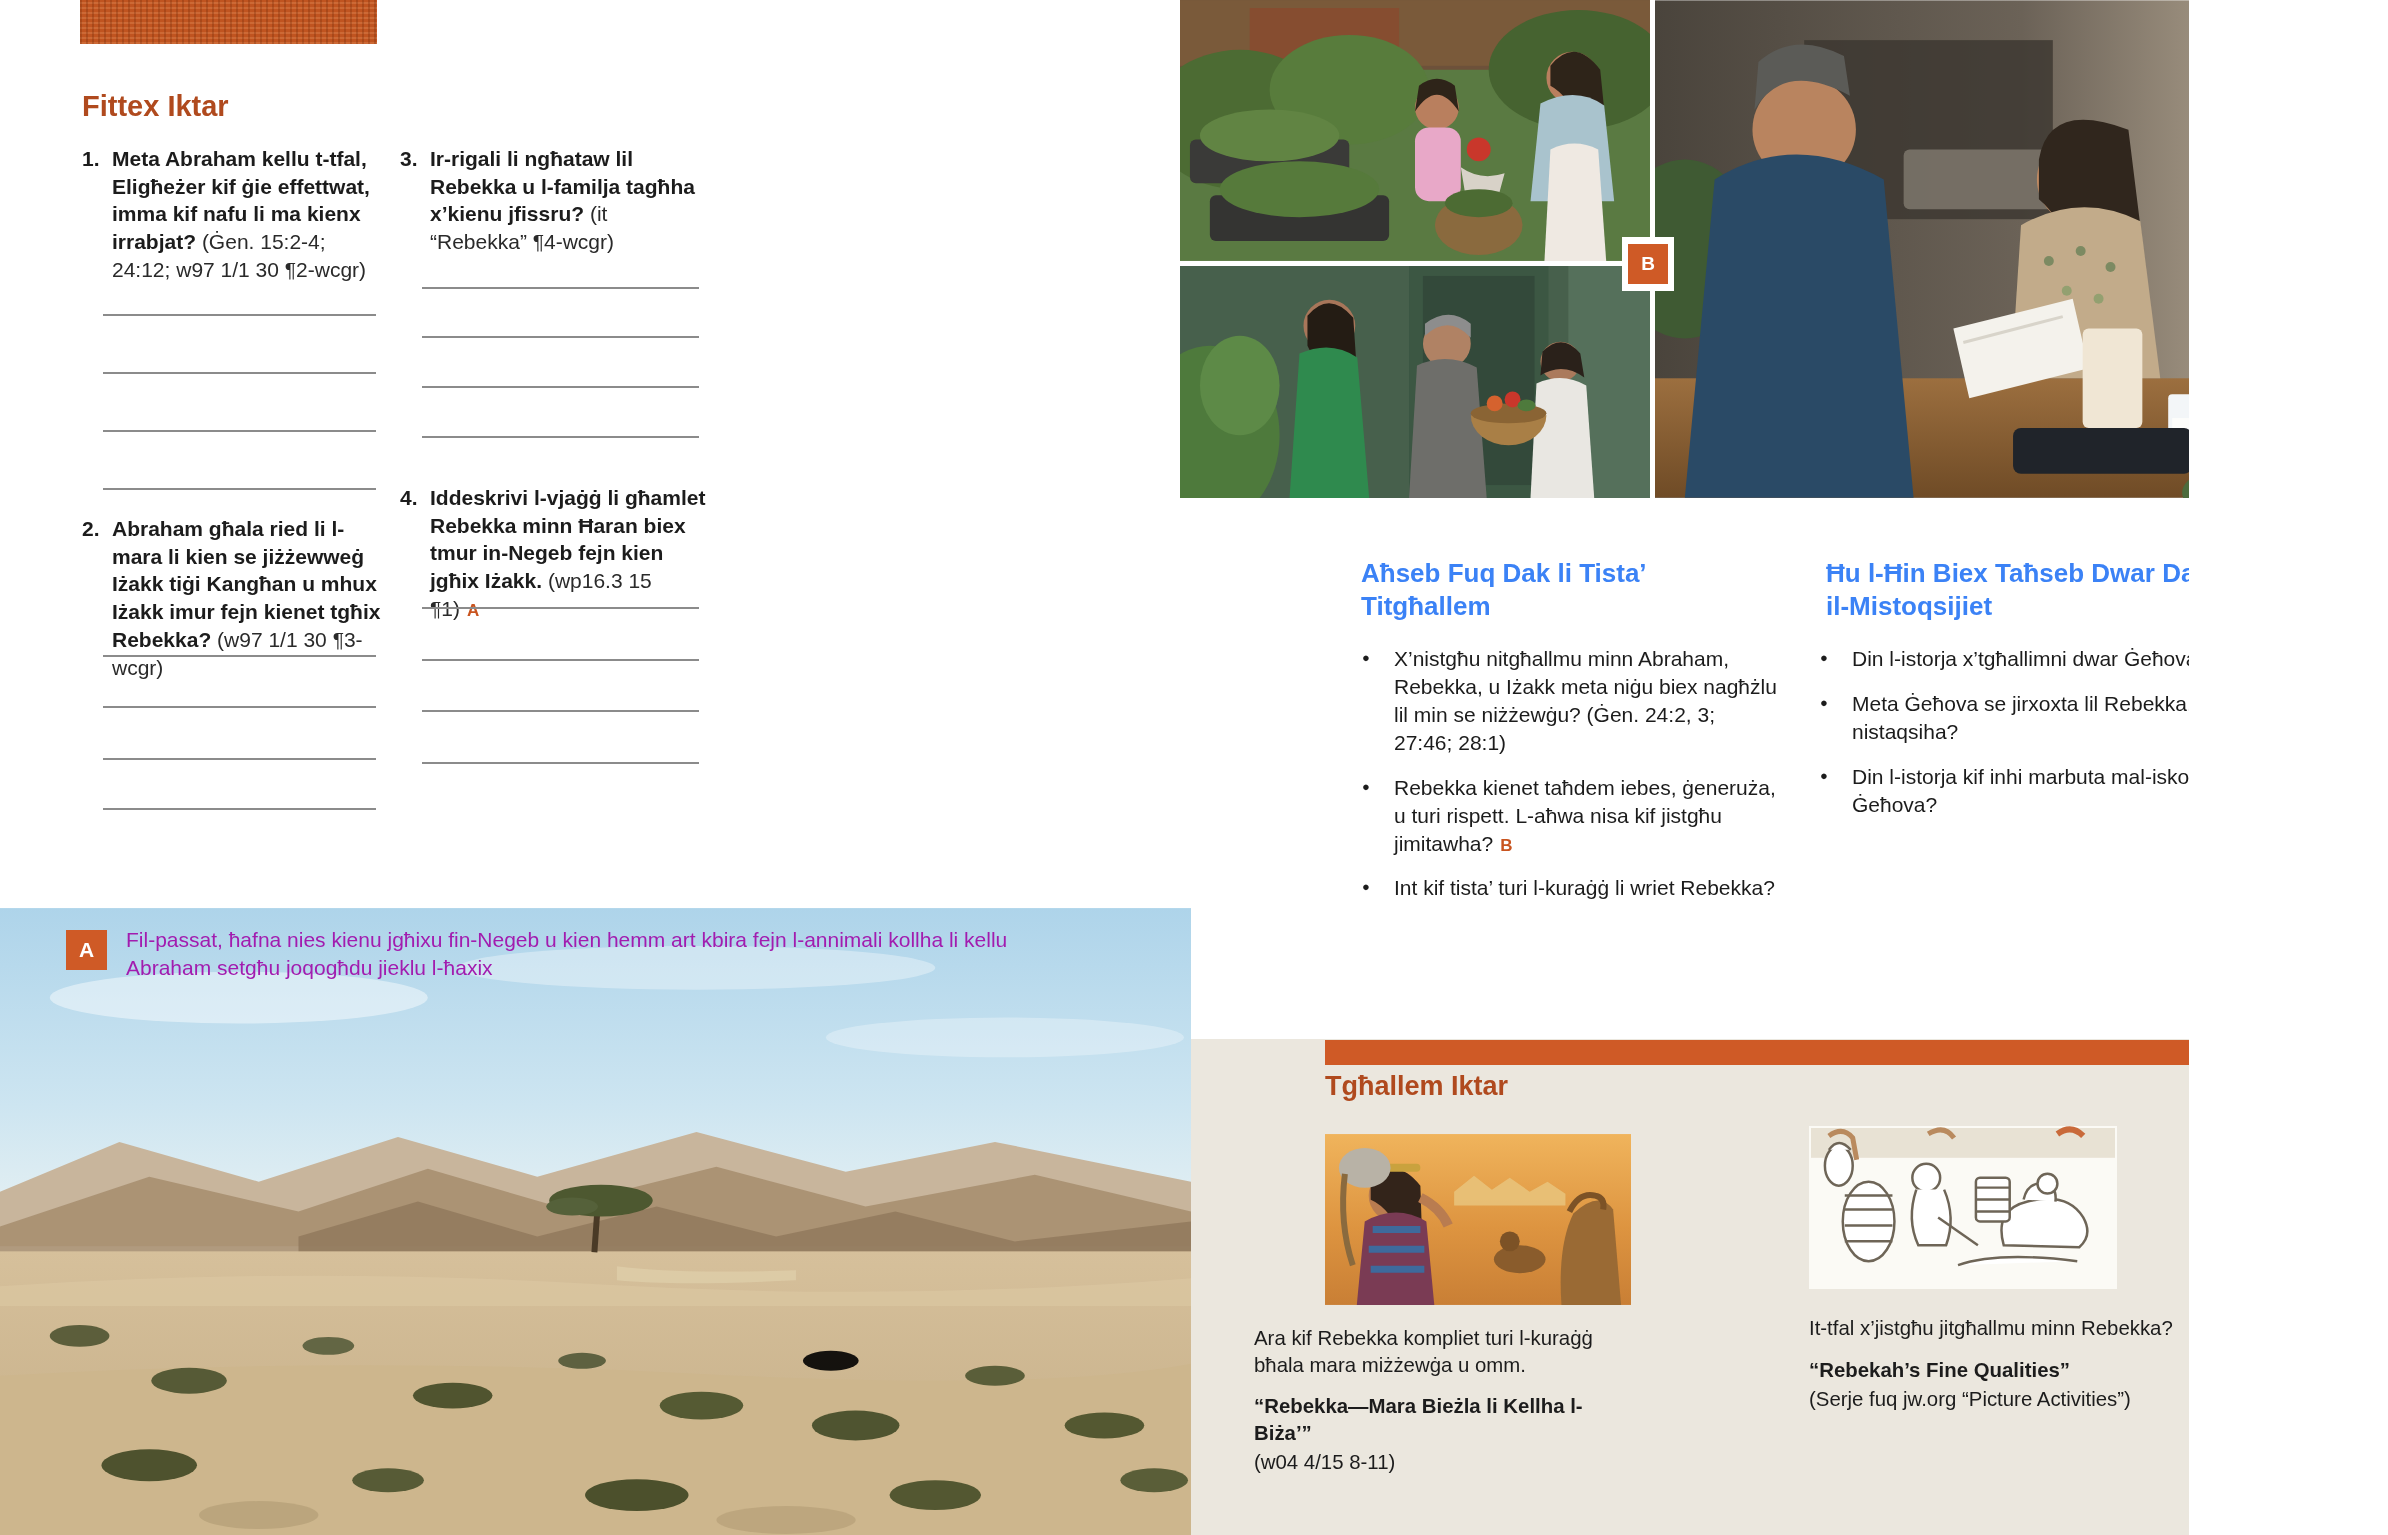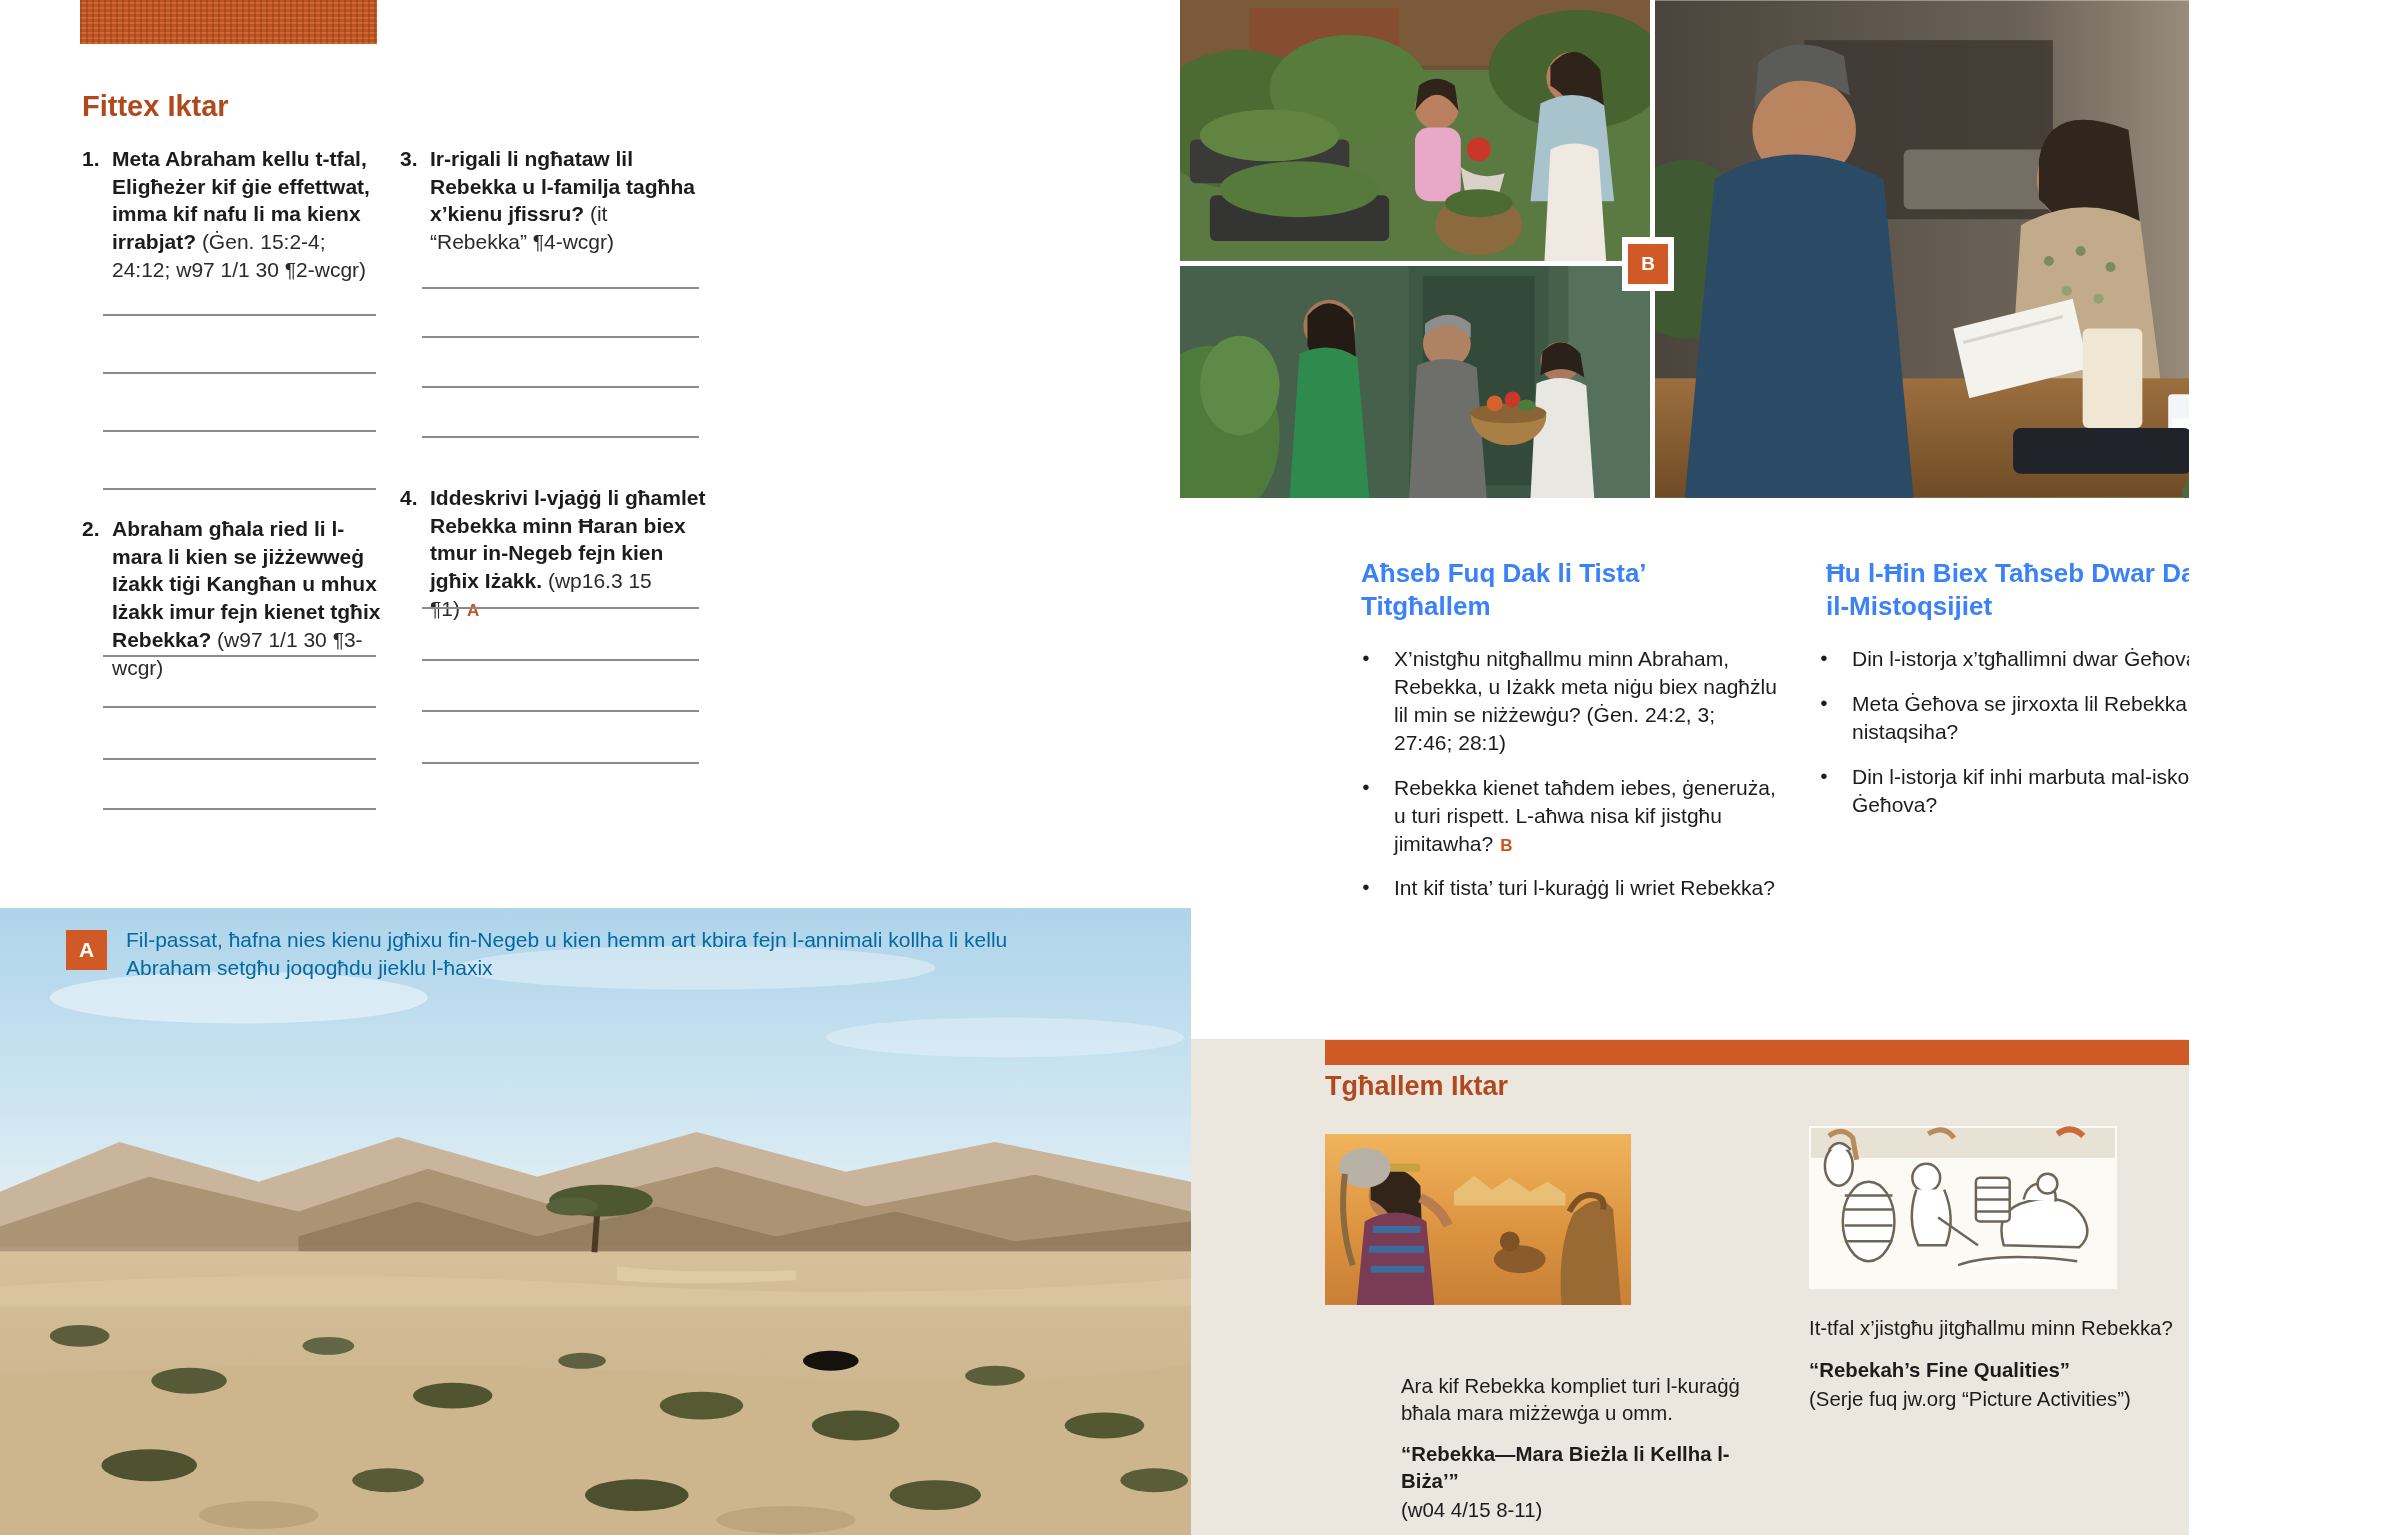--- a/index.html
+++ b/index.html
@@ -21,21 +21,21 @@
   .qref{font-weight:400;color:#2a2a2a;}
   .inline-marker{color:#c9541f;font-weight:700;font-size:17px;margin-left:7px;}
   .ans{position:absolute;height:1.5px;background:#8b8b8b;}
 
   
   #desert{position:absolute;left:0;top:908px;width:1191px;height:627px;overflow:hidden;}
   .fig-badge{position:absolute;background:#cf5a26;color:#ffffff;font-weight:700;
     display:flex;align-items:center;justify-content:center;font-size:21px;}
   #figure-a-badge{left:66px;top:930px;width:41px;height:40px;}
   #figure-a-caption{position:absolute;left:126px;top:926px;width:925px;font-size:21px;
-    line-height:1.33;color:#0369a1;}
+    line-height:1.33;color:#a21caf;}
 
   
   .photo{position:absolute;overflow:hidden;}
   #photo-garden{left:1180px;top:0;width:470px;height:261px;}
   #photo-basket{left:1180px;top:266px;width:470px;height:232px;}
   #photo-family{left:1655px;top:0;width:733px;height:498px;}
   #figure-b-frame{position:absolute;left:1622px;top:237px;width:52px;height:54px;background:#ffffff;
     display:flex;align-items:center;justify-content:center;}
   #figure-b-inner{width:40px;height:40px;background:#cf5a26;color:#fff;font-weight:700;font-size:19px;
     display:flex;align-items:center;justify-content:center;}
@@ -51,21 +51,21 @@
   .bullets li::before{content:"●";position:absolute;left:1px;top:4px;font-size:13px;color:#1c1c1c;}
 
   
   #learnmore-box{position:absolute;left:1191px;top:1039px;width:1197px;height:497px;background:#ebe7de;}
   #learnmore-bar{position:absolute;left:1325px;top:1040px;width:941px;height:25px;background:#cf5a26;}
   #learnmore-title{left:1325px;top:1071px;font-size:27px;}
   .lm-art{position:absolute;overflow:hidden;}
   #lm-art-left{left:1325px;top:1134px;width:306px;height:171px;}
   #lm-art-right{left:1809px;top:1126px;width:308px;height:163px;background:#fbfaf5;}
   .lm-caption{position:absolute;font-size:20.4px;line-height:1.3;color:#1c1c1c;}
-  #lm-caption-left{left:1401px;top:1325px;width:358px;margin-top:48px;}
+  #lm-caption-left{left:1254px;top:1325px;width:358px;}
   #lm-caption-right{left:1809px;top:1315px;width:458px;}
   .lm-caption p{margin:0;}
   .lm-caption .lm-desc{margin-bottom:15px;}
   .lm-caption .lm-title{font-weight:700;}
   .lm-caption .lm-ref{margin-top:3px;}
 </style>
 </head>
 <body>
 
 <div id="page">

